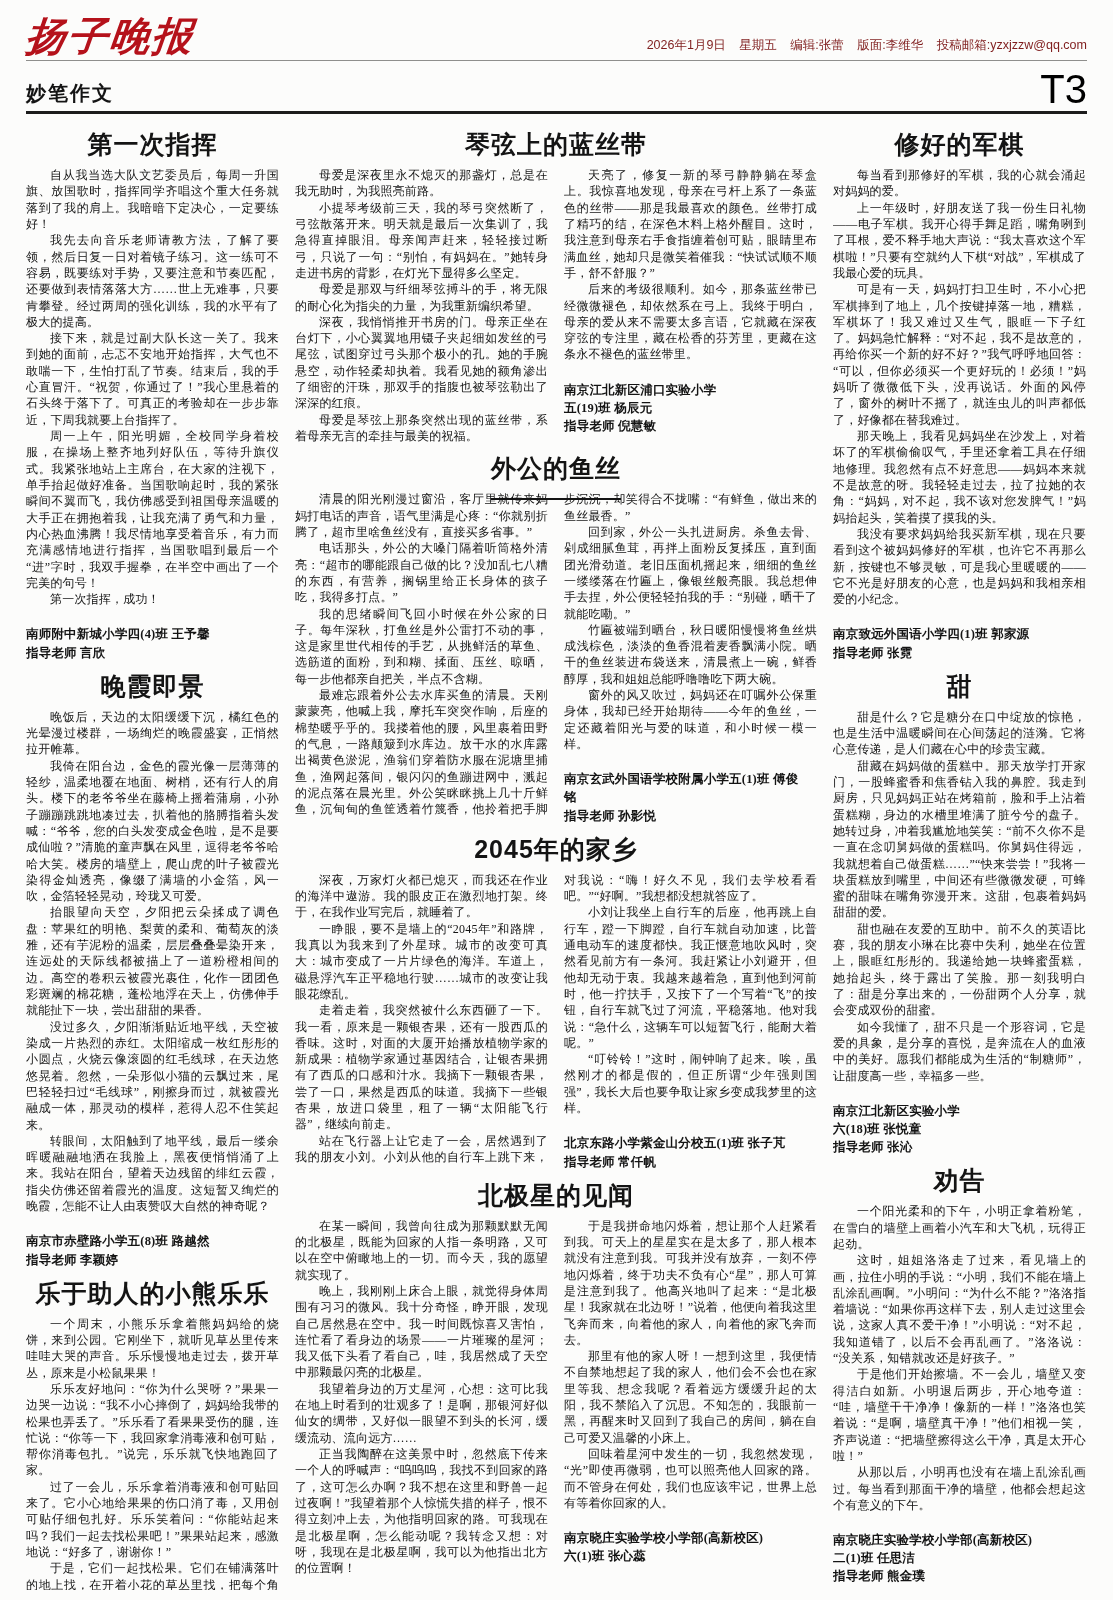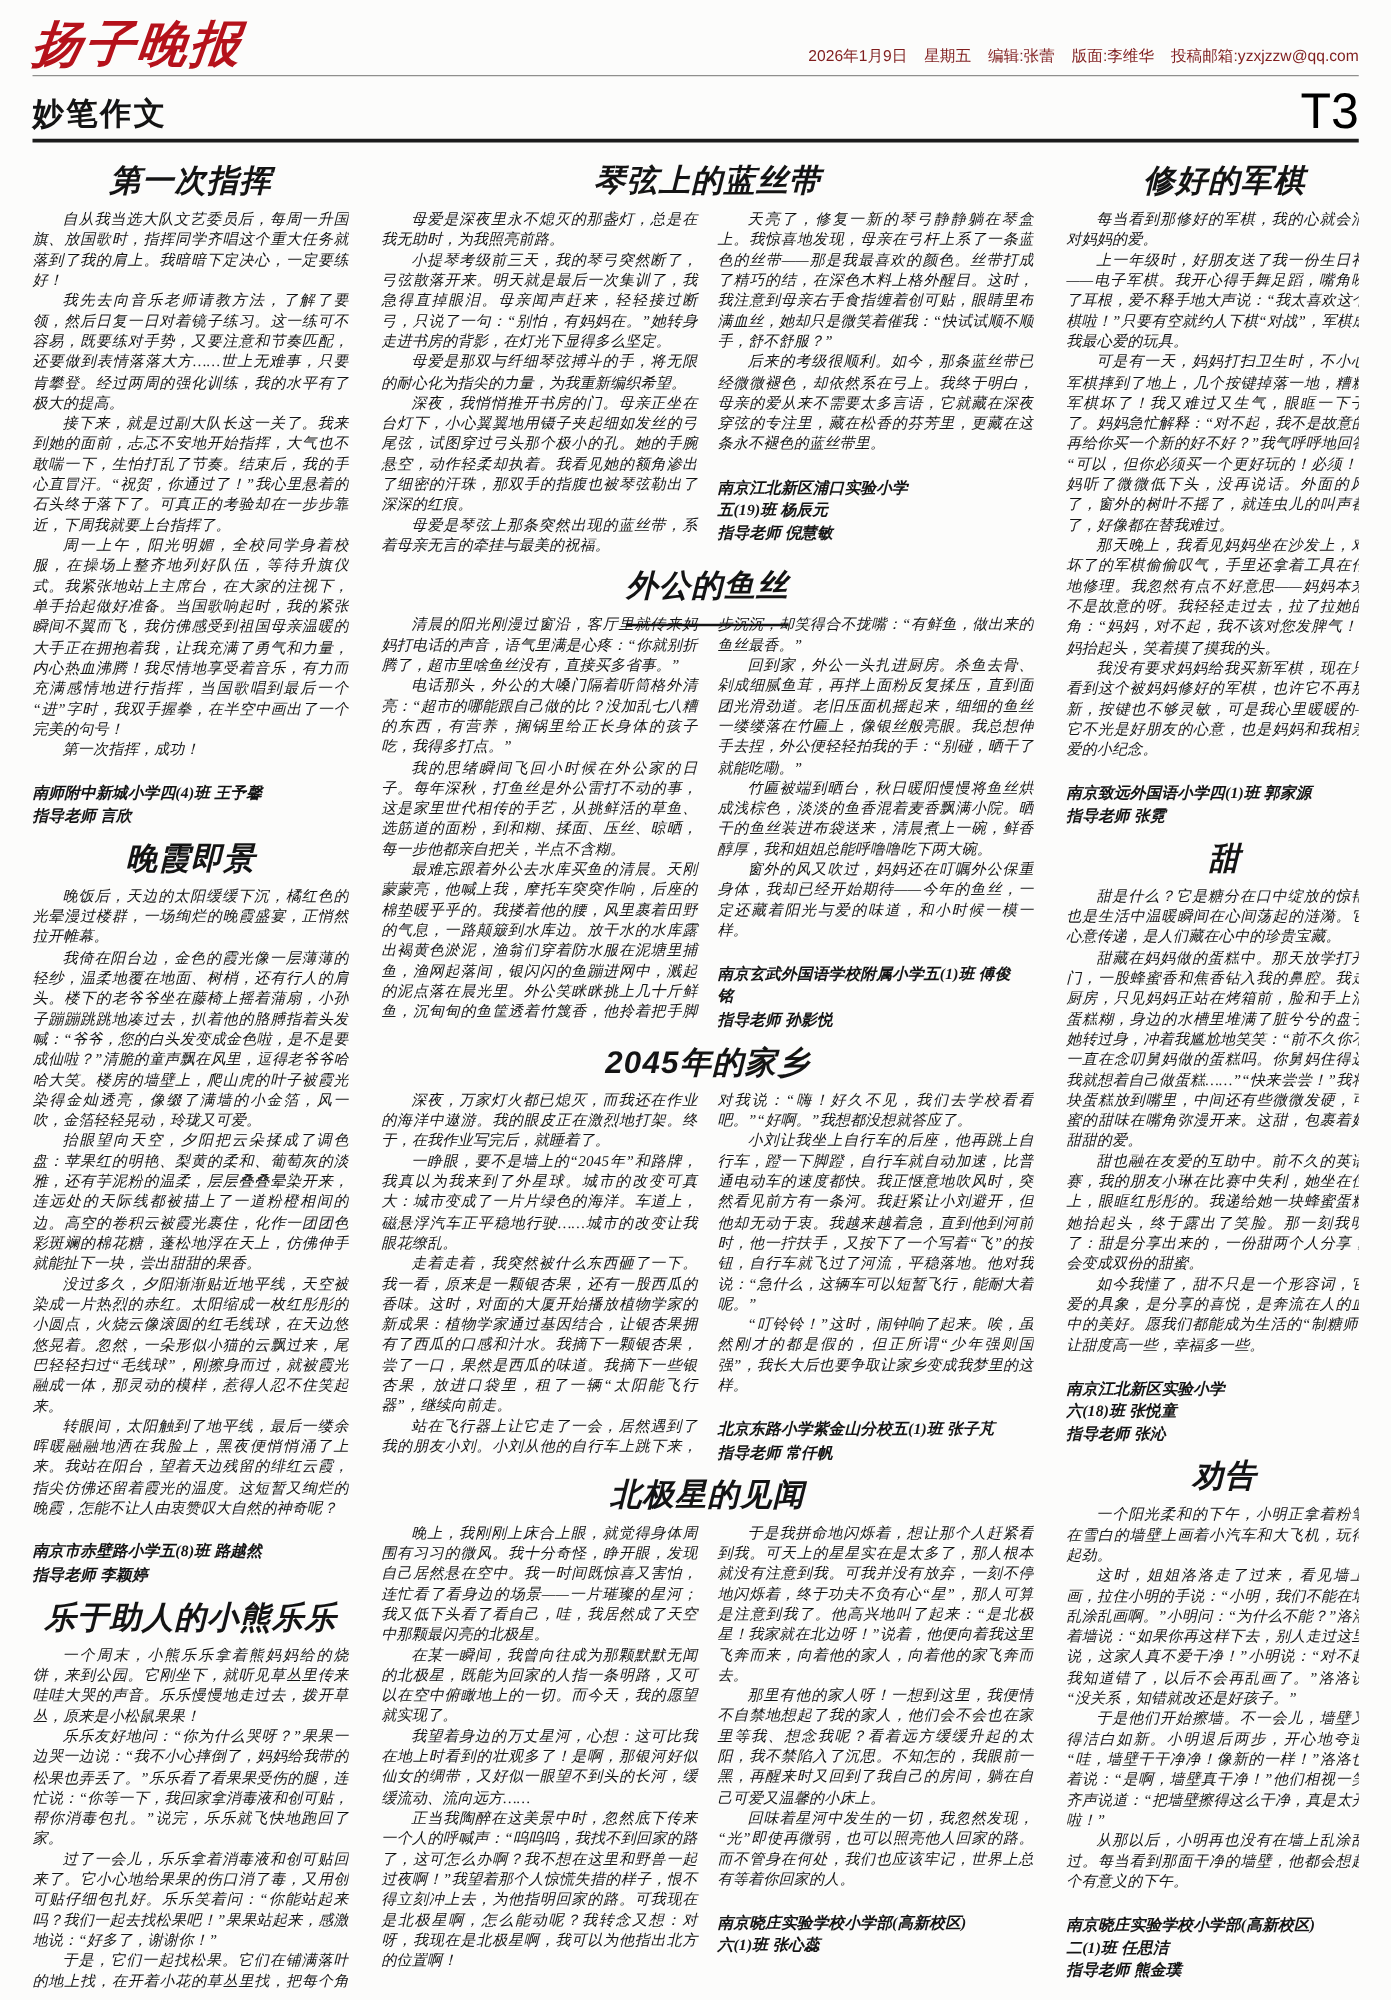--- a/index.html
+++ b/index.html
@@ -21,32 +21,31 @@
     font-size:40px;line-height:1;
     font-weight:bold;font-style:italic;
     color:#b5121b;
     transform:skewX(-6deg);
     letter-spacing:2px;
   }
   .pubinfo{font-family:"Liberation Sans",sans-serif;font-size:12.5px;color:#7f1d1d;padding-bottom:2px;}
   .pubinfo span{margin-left:10px;}
   .rule-thin{border-top:1px solid #8f8f8d;margin-top:4px;}
   .section-bar{display:flex;justify-content:space-between;align-items:flex-end;height:46px;}
-  .section-title{font-family:"Liberation Sans",sans-serif;font-weight:bold;font-size:25px;letter-spacing:2px;}
+  .section-title{font-family:"Liberation Sans",sans-serif;font-weight:bold;font-size:20px;letter-spacing:2px;}
   .page-number{font-family:"Liberation Sans",sans-serif;font-size:40px;line-height:.9;color:#000000;}
   .rule-thick{border-top:3px solid #1c1c1c;margin-top:4px;}
   
   .content{
     display:grid;
     grid-template-columns:253px 522px 253px;
-    column-gap:26px;
+    column-gap:16px;
     margin-top:6px;
     height:1470px;
     overflow:hidden;
-    font-style:italic;
   }
   .colflow{overflow:hidden;}
   article{margin-bottom:6px;}
   article h2{
     font-family:"Liberation Sans","DejaVu Sans",sans-serif;
     font-weight:bold;
     font-size:25px;
     text-align:center;
     margin:8px 0 6px 0;
     letter-spacing:1px;
@@ -186,22 +185,22 @@
             <p class="flow">“叮铃铃！”这时，闹钟响了起来。唉，虽然刚才的都是假的，但正所谓“少年强则国强”，我长大后也要争取让家乡变成我梦里的这样。</p>
             <p class="byline flow">
               <span class="bl">北京东路小学紫金山分校五(1)班 张子芃</span>
               <span class="bl">指导老师 常仟帆</span>
             </p>
           </div>
         </article>
         <article>
           <h2><span>北极星的见闻</span></h2>
           <div class="band-body">
+            <p class="flow">在某一瞬间，我曾向往成为那颗默默无闻的北极星，既能为回家的人指一条明路，又可以在空中俯瞰地上的一切。而今天，我的愿望就实现了。</p>
             <p class="flow">晚上，我刚刚上床合上眼，就觉得身体周围有习习的微风。我十分奇怪，睁开眼，发现自己居然悬在空中。我一时间既惊喜又害怕，连忙看了看身边的场景——一片璀璨的星河；我又低下头看了看自己，哇，我居然成了天空中那颗最闪亮的北极星。</p>
-            <p class="flow">在某一瞬间，我曾向往成为那颗默默无闻的北极星，既能为回家的人指一条明路，又可以在空中俯瞰地上的一切。而今天，我的愿望就实现了。</p>
             <p class="flow">我望着身边的万丈星河，心想：这可比我在地上时看到的壮观多了！是啊，那银河好似仙女的绸带，又好似一眼望不到头的长河，缓缓流动、流向远方……</p>
             <p class="flow">正当我陶醉在这美景中时，忽然底下传来一个人的呼喊声：“呜呜呜，我找不到回家的路了，这可怎么办啊？我不想在这里和野兽一起过夜啊！”我望着那个人惊慌失措的样子，恨不得立刻冲上去，为他指明回家的路。可我现在是北极星啊，怎么能动呢？我转念又想：对呀，我现在是北极星啊，我可以为他指出北方的位置啊！</p>
             <p class="flow">于是我拼命地闪烁着，想让那个人赶紧看到我。可天上的星星实在是太多了，那人根本就没有注意到我。可我并没有放弃，一刻不停地闪烁着，终于功夫不负有心“星”，那人可算是注意到我了。他高兴地叫了起来：“是北极星！我家就在北边呀！”说着，他便向着我这里飞奔而来，向着他的家人，向着他的家飞奔而去。</p>
             <p class="flow">那里有他的家人呀！一想到这里，我便情不自禁地想起了我的家人，他们会不会也在家里等我、想念我呢？看着远方缓缓升起的太阳，我不禁陷入了沉思。不知怎的，我眼前一黑，再醒来时又回到了我自己的房间，躺在自己可爱又温馨的小床上。</p>
             <p class="flow">回味着星河中发生的一切，我忽然发现，“光”即使再微弱，也可以照亮他人回家的路。而不管身在何处，我们也应该牢记，世界上总有等着你回家的人。</p>
             <p class="byline flow">
               <span class="bl">南京晓庄实验学校小学部(高新校区)</span>
               <span class="bl">六(1)班 张心蕊</span>
             </p>
           </div>

